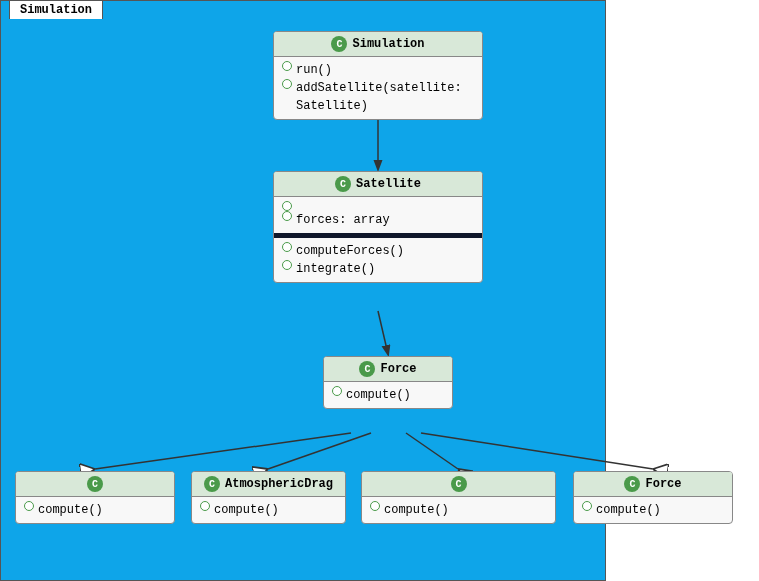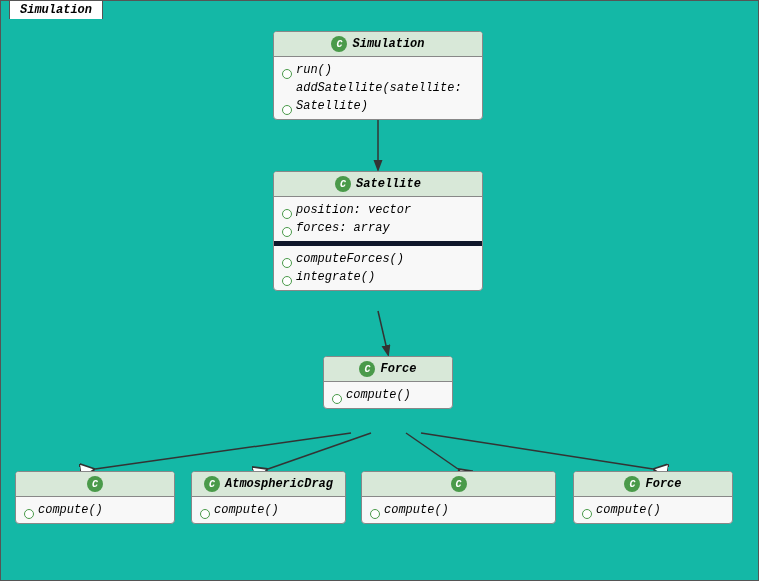--- a/index.html
+++ b/index.html
@@ -5,26 +5,25 @@
     * { box-sizing: border-box; margin: 0; padding: 0; }
     body {
       background: #fff;
       font-family: 'Courier New', monospace;
       font-size: 12px;
       width: 759px;
       height: 581px;
       overflow: hidden;
     }
     .diagram-container {
-      width: 759px;
+      width: 606px;
       height: 581px;
       border: 1.5px solid #555;
       position: relative;
-      background: #14b8a6;
-      font-style: italic;
+      background: #0ea5e9;
     }
     .tab {
       position: absolute;
       top: -1px;
       left: 8px;
       background: #fff;
       border: 1.5px solid #555;
       border-bottom: none;
       padding: 2px 10px;
       font-size: 12px;
@@ -63,21 +62,21 @@
     }
     .uml-body {
       padding: 4px 8px;
     }
     .uml-section {
       border-top: 5px solid #0f172a;
       padding: 4px 8px;
     }
     .uml-item {
       display: flex;
-      align-items: flex-end;
+      align-items: flex-start;
       gap: 4px;
       line-height: 1.5;
     }
     .prop-icon {
       width: 10px;
       height: 10px;
       border: 1.5px solid #4a9a4a;
       border-radius: 50%;
       background: #fff;
       flex-shrink: 0;
@@ -161,21 +160,20 @@
   </div>
 
   <div class="uml-box box-satellite">
     <div class="uml-header">
       <span class="uml-class-icon">C</span>
       <span>Satellite</span>
     </div>
     <div class="uml-body">
       <div class="uml-item">
         <span class="prop-icon"></span>
-        <span>position: vector</span>
       </div>
       <div class="uml-item">
         <span class="prop-icon"></span>
         <span>forces: array</span>
       </div>
     </div>
     <div class="uml-section">
       <div class="uml-item">
         <span class="prop-icon"></span>
         <span>computeForces()</span>

